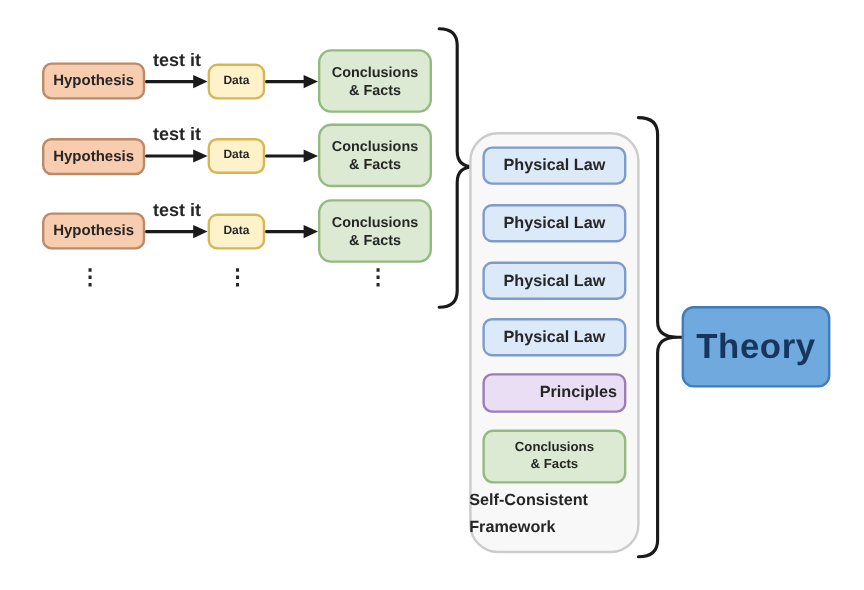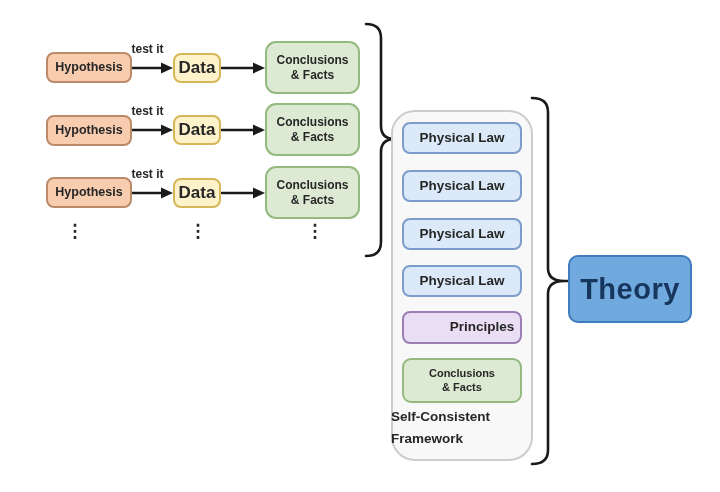--- a/index.html
+++ b/index.html
@@ -4,29 +4,29 @@
 <style>
   html,body{margin:0;padding:0;}
   body{
     width:720px;height:492px;position:relative;background:#ffffff;overflow:hidden;
     font-family:"Liberation Sans",sans-serif;color:var(--text,#262626);
   }
   .box{
     position:absolute;box-sizing:border-box;display:flex;align-items:center;justify-content:center;
     text-align:center;font-weight:700;line-height:1.25;
   }
-  .hyp{left:46px;width:86px;height:31px;background:var(--hypothesis-fill);border:2px solid var(--hypothesis-border);border-radius:8px;font-size:12.5px;}
+  .hyp{left:35px;width:86px;height:31px;background:var(--hypothesis-fill);border:2px solid var(--hypothesis-border);border-radius:8px;font-size:12.5px;}
   .hyp.r1{top:52px}.hyp.r2{top:115px}.hyp.r3{top:177px}
-  .dat{left:173px;width:48px;height:30px;background:var(--data-fill);border:2px solid var(--data-border);border-radius:8px;font-size:17px;}
+  .dat{left:173px;width:48px;height:30px;background:var(--data-fill);border:2px solid var(--data-border);border-radius:8px;font-size:10px;}
   .dat.r1{top:53px}.dat.r2{top:115px}.dat.r3{top:178px}
   .con{left:265px;width:95px;height:53px;background:var(--conclusions-fill);border:2px solid var(--conclusions-border);border-radius:11px;font-size:12px;white-space:pre-line;}
   .con.r1{top:41px}.con.r2{top:103px}.con.r3{top:166px}
   .testit{
     position:absolute;left:122px;width:51px;height:15px;text-align:center;
-    font-size:12px;font-weight:700;
+    font-size:15px;font-weight:700;
   }
   .testit.r1{top:42px}.testit.r2{top:104px}.testit.r3{top:167px}
   .dots{position:absolute;top:222px;width:20px;text-align:center;font-size:18px;font-weight:700;line-height:1;letter-spacing:0;}
   .dots.c1{left:65px}.dots.c2{left:188px}.dots.c3{left:305px}
   .framework{
     position:absolute;left:391px;top:110px;width:142px;height:351px;box-sizing:border-box;
     background:var(--framework-fill);border:2px solid var(--framework-border);border-radius:24px;
   }
   .law{left:402px;width:120px;height:32px;background:var(--law-fill);border:2px solid var(--law-border);border-radius:8px;font-size:13.5px;text-align:right;}
   .law.i0{top:122px}.law.i1{top:170px}.law.i2{top:218px}.law.i3{top:265px}

